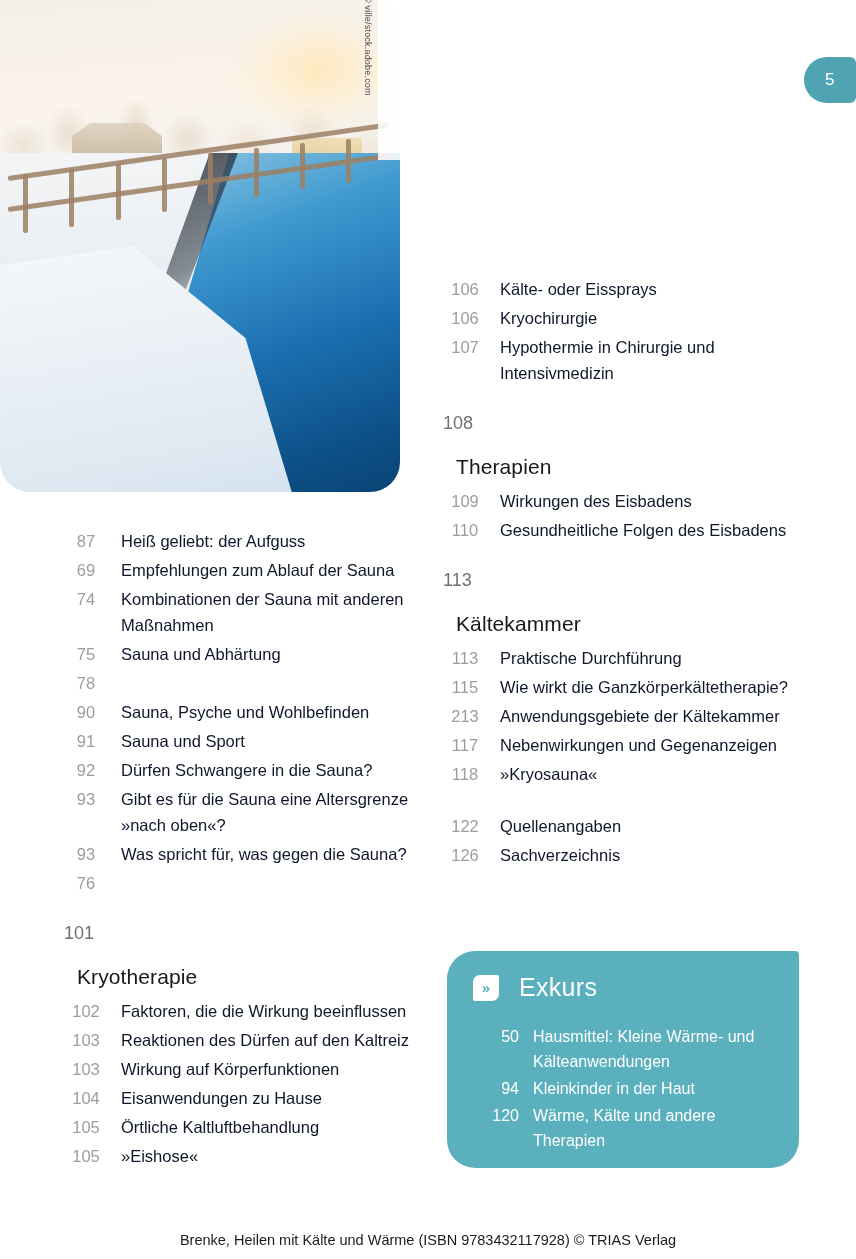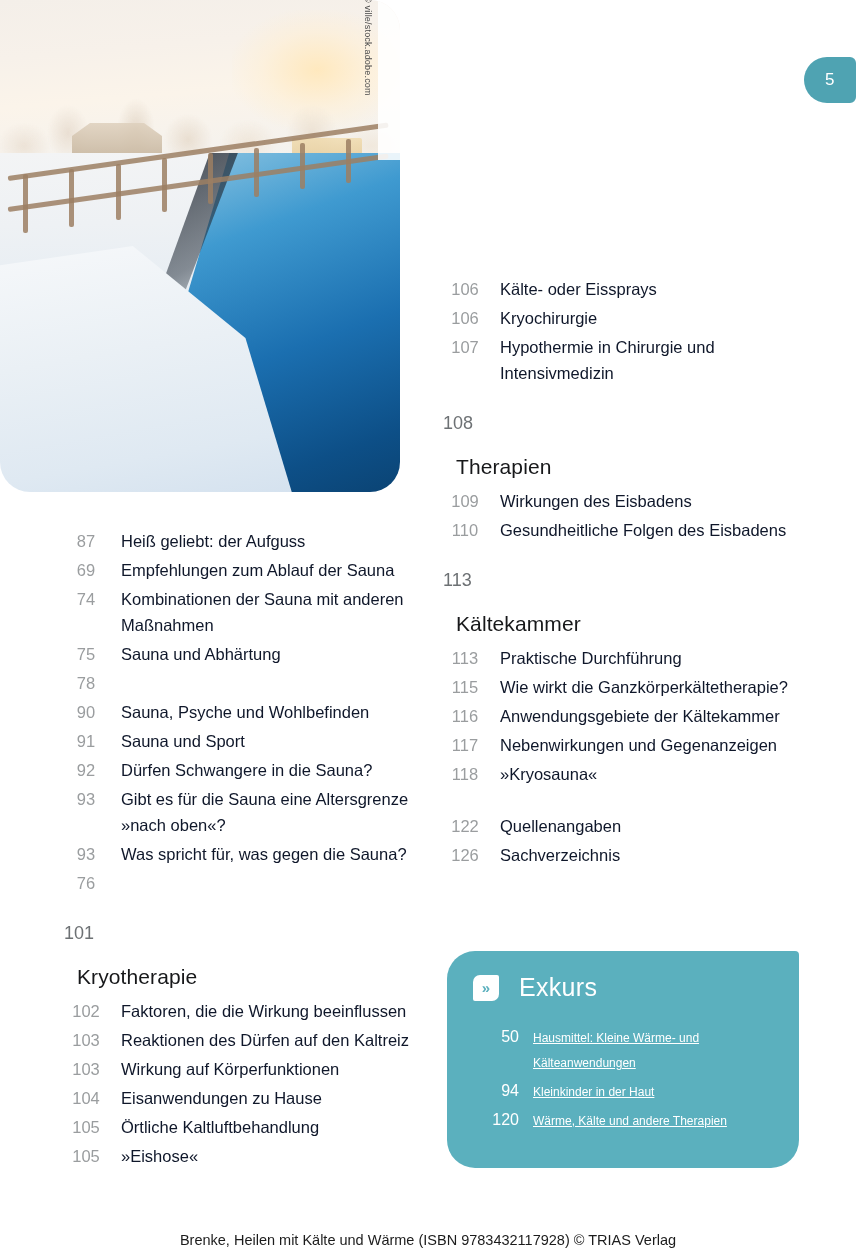--- a/index.html
+++ b/index.html
@@ -211,23 +211,22 @@
   .exkurs-num {
     flex: 0 0 44px;
     text-align: right;
     color: #ffffff;
     font-size: 16px;
     line-height: 25px;
   }
   .exkurs-label {
     padding-left: 14px;
     color: #ffffff;
-    font-size: 12px;
+    font-size: 16px;
     line-height: 25px;
-    text-decoration: underline;
   }
 
   
   .footer {
     position: absolute;
     left: 0;
     right: 0;
     top: 1232px;
     text-align: center;
     font-size: 14.5px;
@@ -380,21 +379,21 @@
       </div>
       <div class="toc-row">
         <div class="toc-num">113</div>
         <div class="toc-label">Praktische Durchführung</div>
       </div>
       <div class="toc-row">
         <div class="toc-num">115</div>
         <div class="toc-label">Wie wirkt die Ganzkörperkältetherapie?</div>
       </div>
       <div class="toc-row">
-        <div class="toc-num">116</div>
+        <div class="toc-num">213</div>
         <div class="toc-label">Anwendungsgebiete der Kältekammer</div>
       </div>
       <div class="toc-row">
         <div class="toc-num">117</div>
         <div class="toc-label">Nebenwirkungen und Gegenanzeigen</div>
       </div>
       <div class="toc-row">
         <div class="toc-num">118</div>
         <div class="toc-label">»Kryosauna«</div>
       </div>

